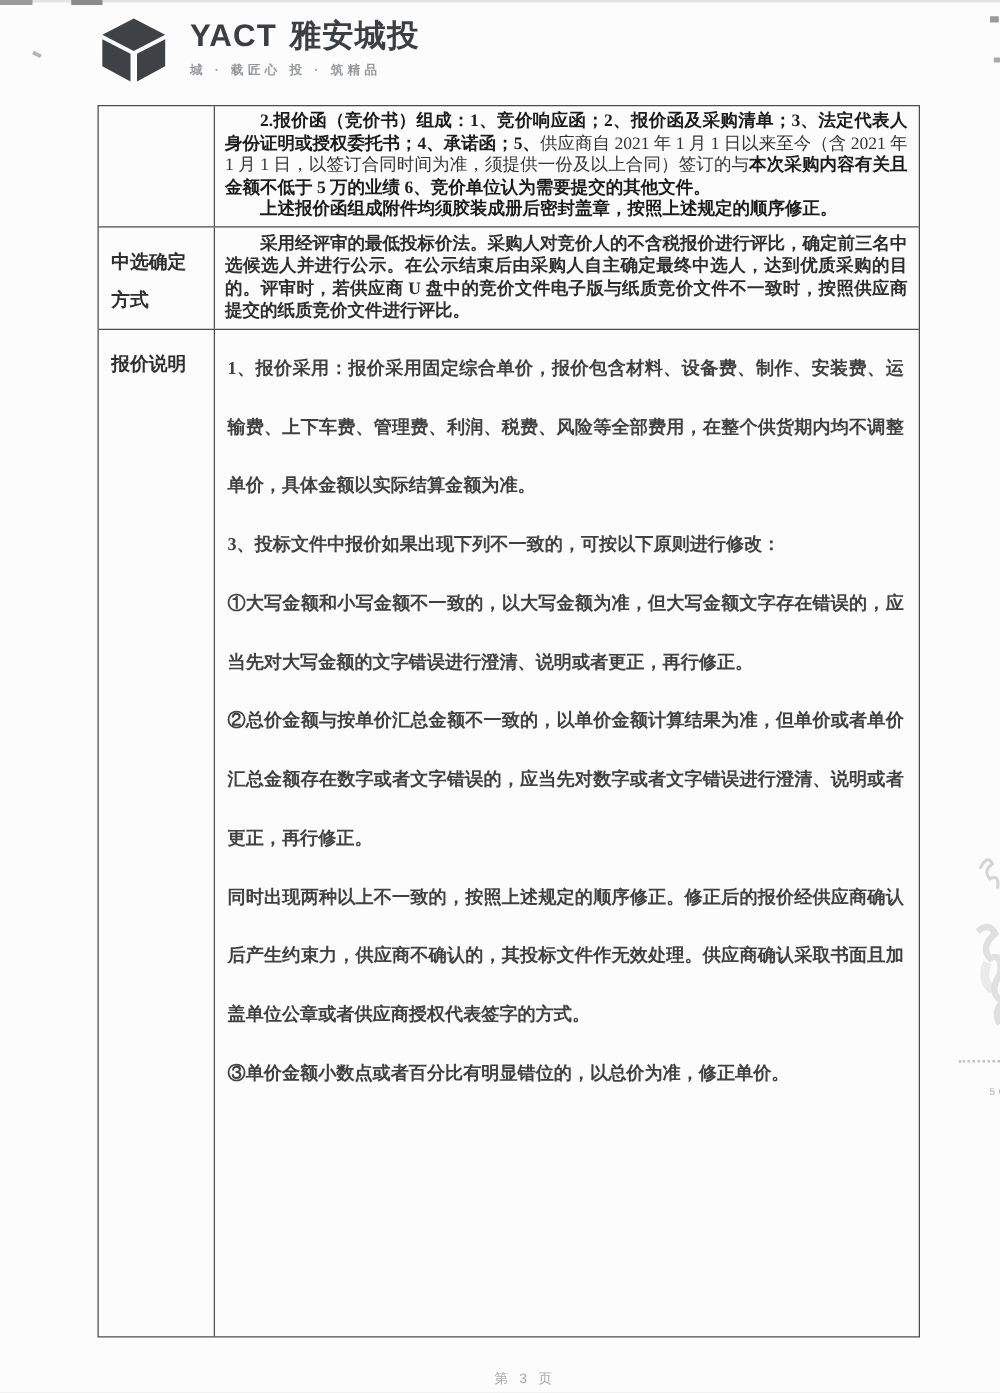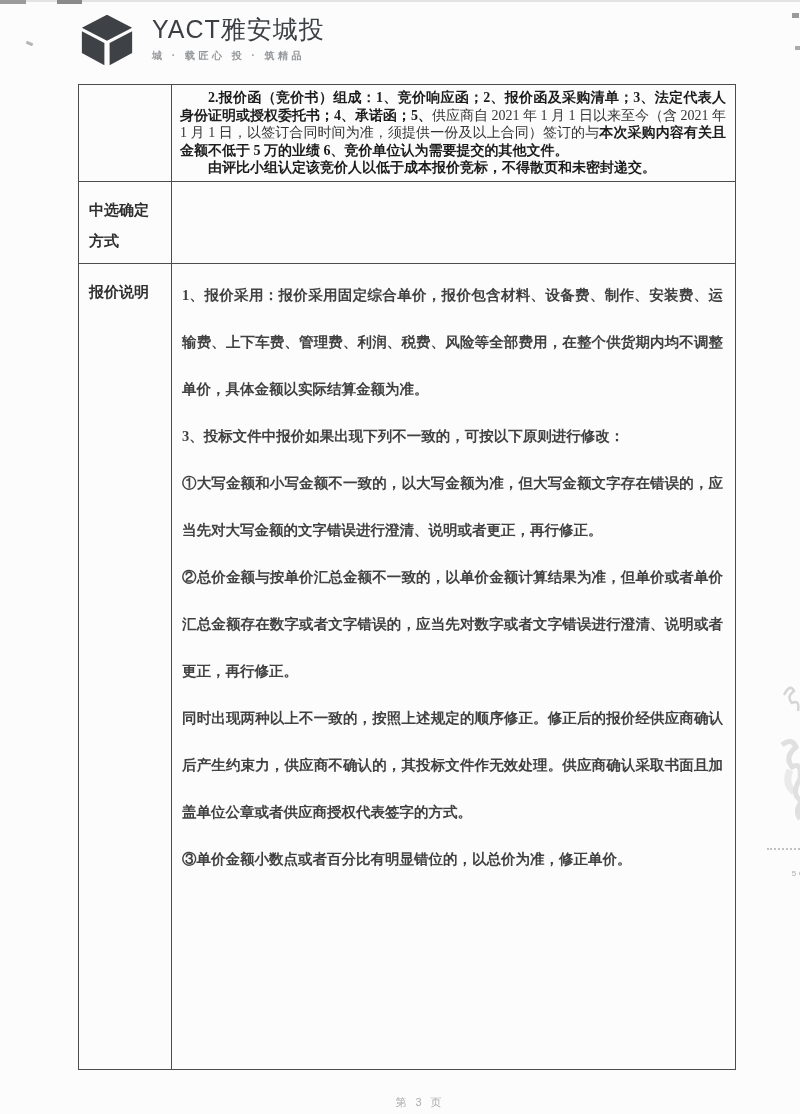--- a/index.html
+++ b/index.html
@@ -21,22 +21,22 @@
   .stamp-svg{position:absolute;left:740px;top:650px;opacity:.55;filter:blur(.5px);}
   .stamp-num{
     position:absolute;left:769px;top:869px;width:45px;font-family:"Liberation Sans",sans-serif;
     font-size:8px;letter-spacing:3px;color:#adadad;text-align:right;
   }
   .stamp-underline{position:absolute;left:767px;top:848px;width:33px;border-top:2px dotted #c2c2c2;}
   
   .logo{position:absolute;left:78px;top:14px;display:flex;align-items:flex-start;gap:16px;
         font-family:"Liberation Sans","DejaVu Sans",sans-serif;}
   .logo-cube{width:58px;height:52px;flex:0 0 auto;}
-  .brand-line{display:flex;align-items:baseline;gap:0;color:var(--brand);
-              font-weight:400;font-size:25px;line-height:30px;letter-spacing:1px;}
+  .brand-line{display:flex;align-items:baseline;gap:10px;color:var(--brand);
+              font-weight:700;font-size:25px;line-height:30px;letter-spacing:1px;}
   .tagline{margin-top:5px;font-size:10px;letter-spacing:3.5px;color:var(--tagline);font-weight:600;}
   
   .doc-table{position:absolute;left:78px;top:84px;width:656px;border:1px solid var(--border);
              background:transparent;}
   .trow{display:flex;border-bottom:1px solid var(--border);}
   .trow:last-child{border-bottom:none;}
   .th{width:93px;flex:0 0 93px;border-right:1px solid var(--border);box-sizing:border-box;
       padding:13px 8px 0 10px;font-weight:700;font-size:15px;line-height:31px;
       color:var(--row2_ink);overflow:hidden;}
   .td{flex:1;box-sizing:border-box;overflow:hidden;text-align:justify;}
@@ -83,26 +83,29 @@
   </div>
 
   <div class="doc-table">
 
     <div class="trow r1">
       <div class="th"></div>
       <div class="td">
         <p>
           <span class="seg-b">2.报价函（竞价书）组成：1、竞价响应函；2、报价函及采购清单；3、法定代表人身份证明或授权委托书；4、承诺函；5、</span><span class="seg-n">供应商自 2021 年 1 月 1 日以来至今（含 2021 年 1 月 1 日，以签订合同时间为准，须提供一份及以上合同）签订的与</span><span class="seg-b">本次采购内容有关且金额不低于 5 万的业绩 6、竞价单位认为需要提交的其他文件。</span>
         </p>
-        <p class="seg-b">由评比小组认定该竞价人以低于成本报价竞标，不得散页和未密封递交。</p>
+        <p class="seg-b">上述报价函组成附件均须胶装成册后密封盖章，按照上述规定的顺序修正。</p>
       </div>
     </div>
 
     <div class="trow r2">
       <div class="th">中选确定方式</div>
+      <div class="td">
+        <p>采用经评审的最低投标价法。采购人对竞价人的不含税报价进行评比，确定前三名中选候选人并进行公示。在公示结束后由采购人自主确定最终中选人，达到优质采购的目的。评审时，若供应商 U 盘中的竞价文件电子版与纸质竞价文件不一致时，按照供应商提交的纸质竞价文件进行评比。</p>
+      </div>
     </div>
 
     <div class="trow r3">
       <div class="th">报价说明</div>
       <div class="td">
         <p>1、报价采用：报价采用固定综合单价，报价包含材料、设备费、制作、安装费、运输费、上下车费、管理费、利润、税费、风险等全部费用，在整个供货期内均不调整单价，具体金额以实际结算金额为准。</p>
         <p>3、投标文件中报价如果出现下列不一致的，可按以下原则进行修改：</p>
         <p>①大写金额和小写金额不一致的，以大写金额为准，但大写金额文字存在错误的，应当先对大写金额的文字错误进行澄清、说明或者更正，再行修正。</p>
         <p>②总价金额与按单价汇总金额不一致的，以单价金额计算结果为准，但单价或者单价汇总金额存在数字或者文字错误的，应当先对数字或者文字错误进行澄清、说明或者更正，再行修正。</p>
         <p>同时出现两种以上不一致的，按照上述规定的顺序修正。修正后的报价经供应商确认后产生约束力，供应商不确认的，其投标文件作无效处理。供应商确认采取书面且加盖单位公章或者供应商授权代表签字的方式。</p>

